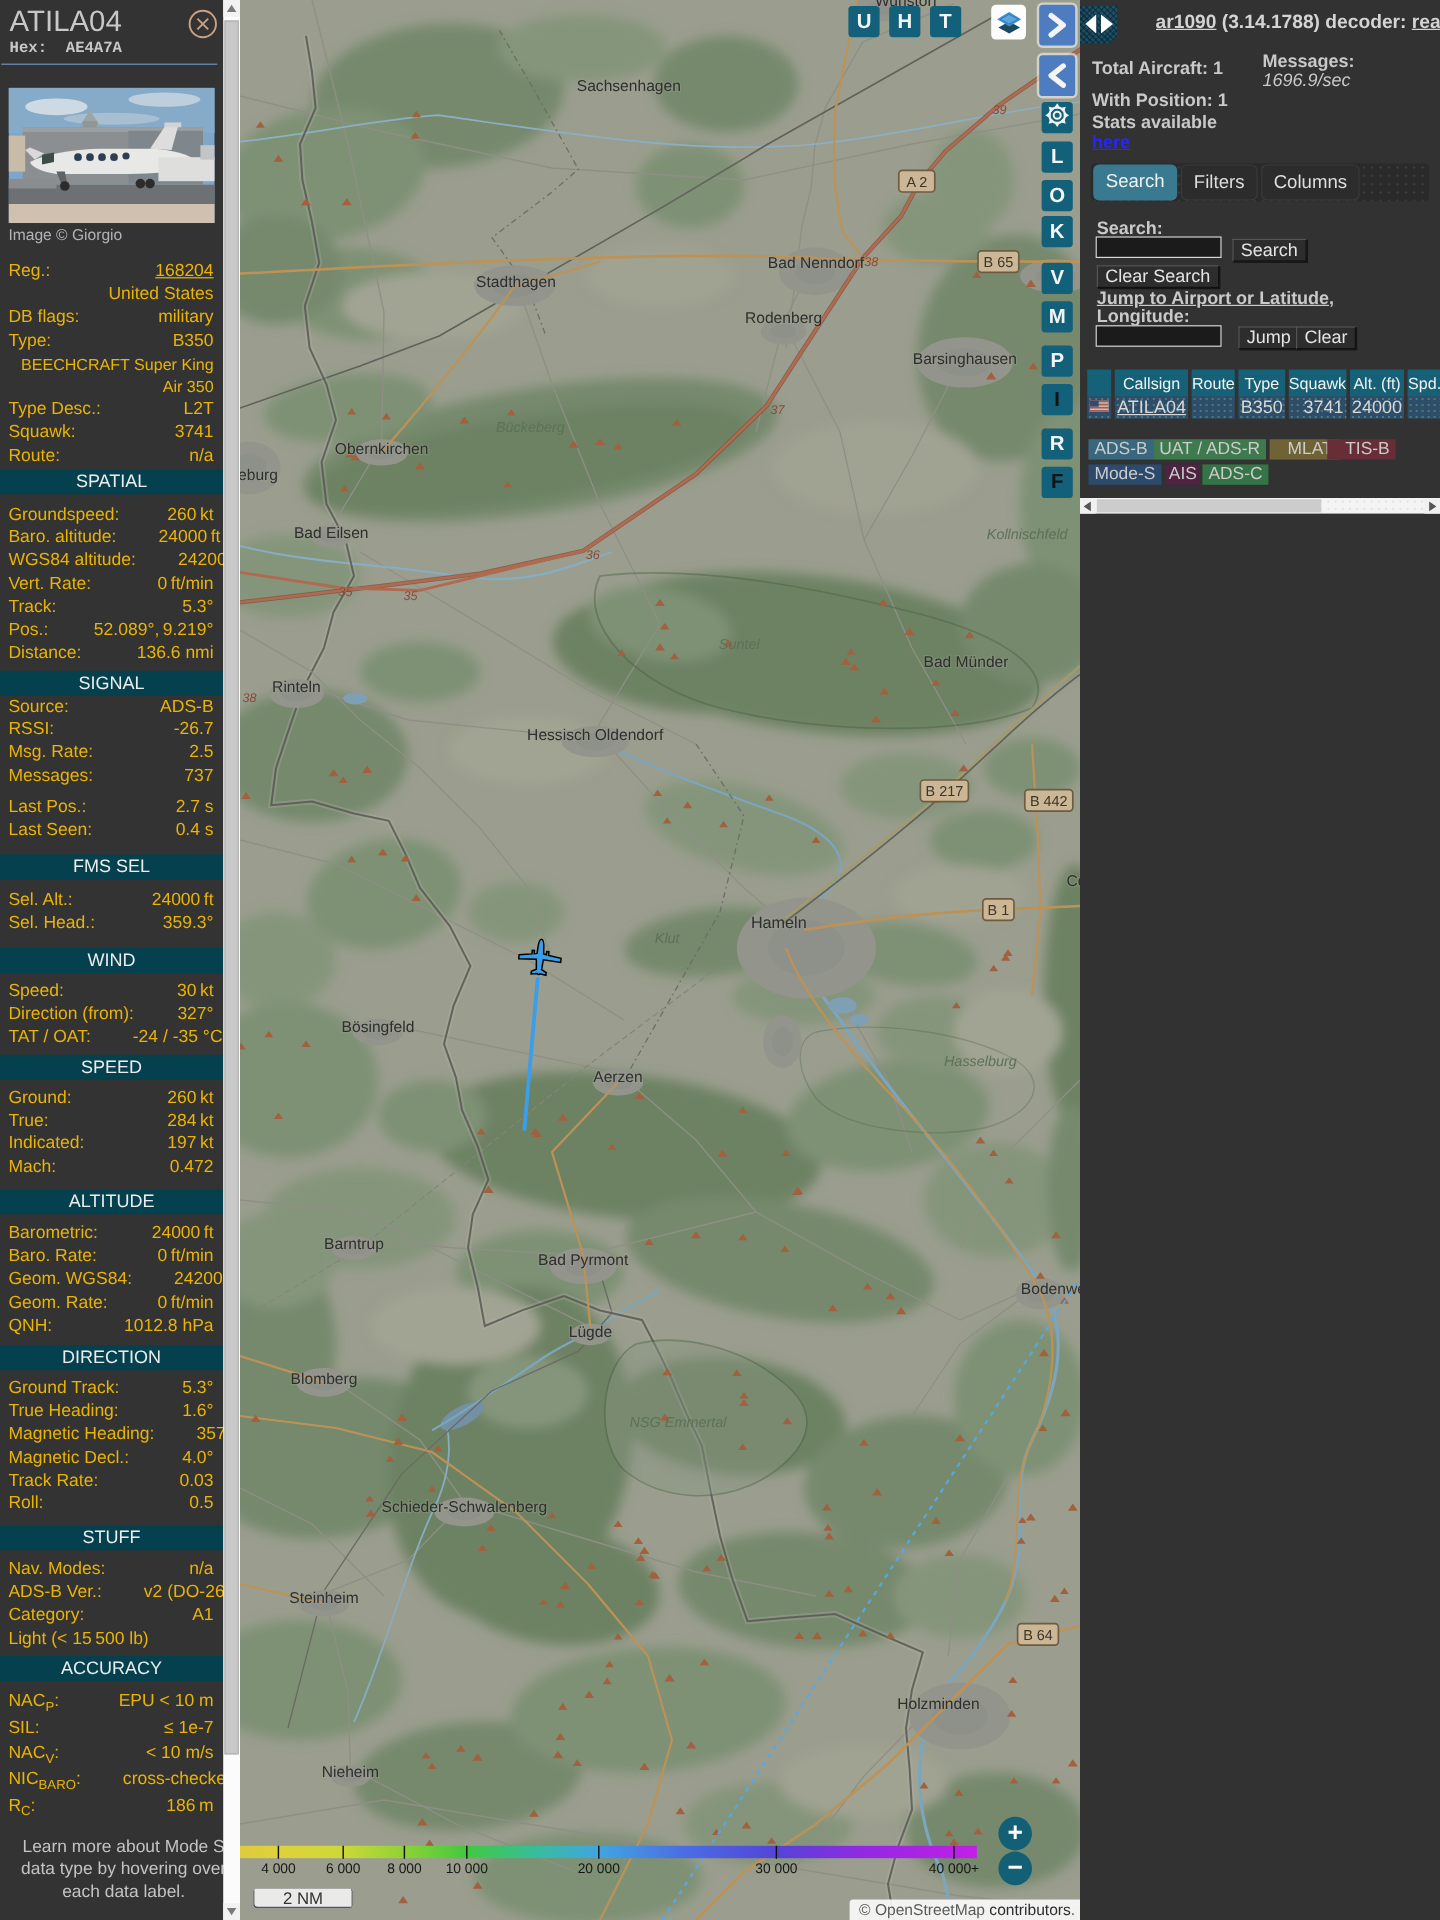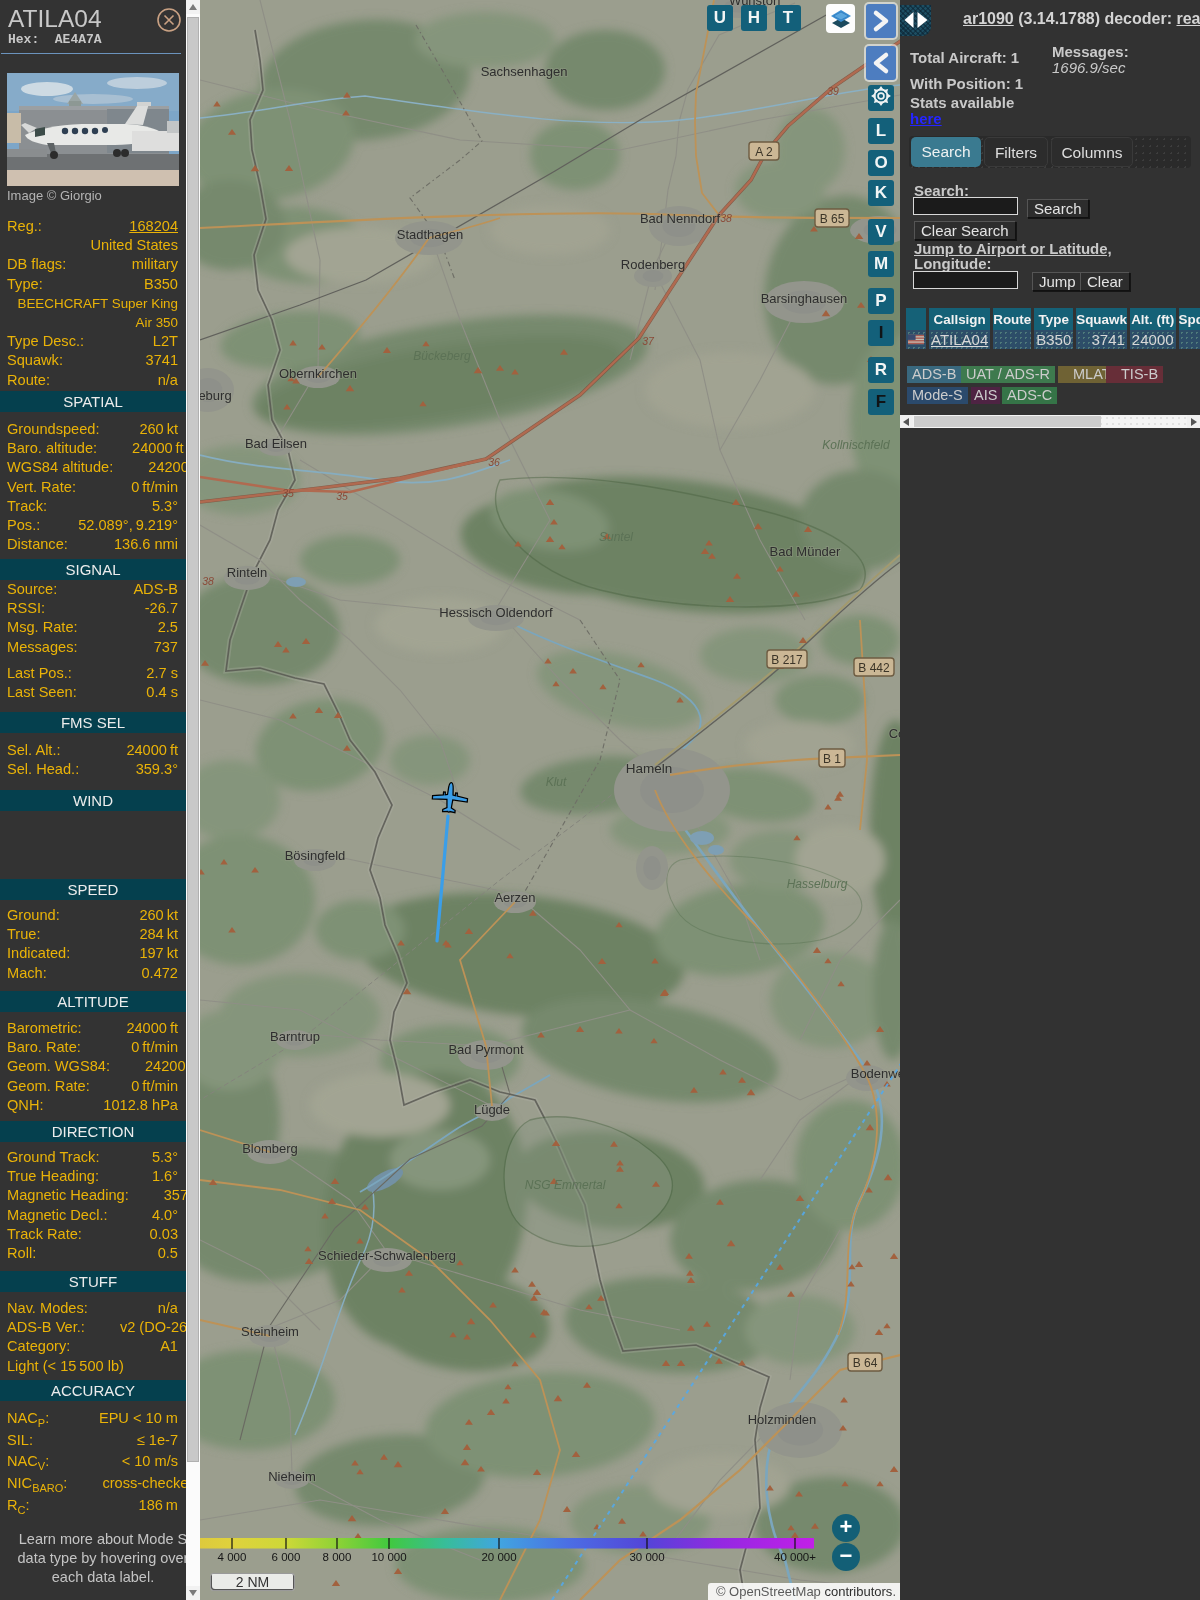--- a/index.html
+++ b/index.html
@@ -56,21 +56,21 @@
 .tab{position:absolute;top:1px;height:30px;line-height:30px;font-size:15.5px;color:#dedede;text-align:center;
  background:#2c2c2c;border:1px solid #3a3a3a;border-radius:5px;box-sizing:border-box;}
 .tab.active{left:2px;width:70px;background:#3a7a90;color:#eef2f2;border:none;}
 #tabbar .tab:nth-child(2){left:75px;width:64px;}
 #tabbar .tab:nth-child(3){left:142px;width:82px;}
 .inp{position:absolute;height:18px;background:#1b1b1b;border:1px solid #d8d8d8;box-sizing:border-box;}
 .btn{position:absolute;height:19px;line-height:18px;background:#2d2d2d;color:#e4e4e4;font-size:15px;
  padding:0 6px;border:1px solid #555;border-right-color:#111;border-bottom-color:#111;box-sizing:border-box;
  box-shadow:1px 1px 0 #151515;}
 #actable{position:absolute;left:3px;top:308px;border-spacing:3px 0;border-collapse:separate;table-layout:fixed;}
-#actable th{background:#156177;color:#f2f2f2;font-weight:bold;font-size:13.4px;height:22px;padding:0;overflow:hidden;}
+#actable th{background:#156177;color:#f2f2f2;font-weight:normal;font-size:13.4px;height:22px;padding:0;overflow:hidden;}
 #actable td{font-size:15px;color:#d8d8d8;height:15px;padding:1px 2px;overflow:hidden;box-sizing:border-box;}
 #actable tr.sel td{background:#2d4d68;background-image:radial-gradient(rgba(180,255,180,0.25) 1px,transparent 1px);background-size:5px 5px;}
 #actable td.num{text-align:right;}
 .badge{position:absolute;height:17px;line-height:17px;padding:0 5px;font-size:14.5px;color:#ccc;}
 .badge.dots{background-image:radial-gradient(rgba(0,0,0,0.35) 1px,transparent 1px);background-size:4px 4px;padding-left:15px;}
 #hscroll{position:absolute;left:0;top:415px;width:300px;height:13px;background:#f4f4f4;
  background-image:radial-gradient(rgba(0,0,0,0.08) 1px,transparent 1px);background-size:6px 6px;}
 .harrow{position:absolute;top:0;width:13px;height:13px;background:#f0f0f0;}
 .tri-l{position:absolute;left:3px;top:3px;width:0;height:0;border-top:4px solid transparent;border-bottom:4px solid transparent;border-right:6px solid #555;}
 .tri-r{position:absolute;left:4px;top:3px;width:0;height:0;border-top:4px solid transparent;border-bottom:4px solid transparent;border-left:6px solid #555;}
@@ -218,20 +218,34 @@
     <div class="r ">
         <span class="l">Sel. Alt.:</span>
         <span class="v">24000 ft</span>
       </div>
     <div class="r ">
         <span class="l">Sel. Head.:</span>
         <span class="v">359.3°</span>
       </div>
   </div>
   <div class="hd" style="top:790px;">WIND</div>
+  <div class="sec" style="top:817px;">
+    <div class="r ">
+        <span class="l">Speed:</span>
+        <span class="v">30 kt</span>
+      </div>
+    <div class="r ">
+        <span class="l">Direction (from):</span>
+        <span class="v">327°</span>
+      </div>
+    <div class="r ">
+        <span class="l">TAT / OAT:</span>
+        <span class="v">-24 / -35 °C</span>
+      </div>
+  </div>
   <div class="hd" style="top:879px;">SPEED</div>
   <div class="sec" style="top:906px;">
     <div class="r ">
         <span class="l">Ground:</span>
         <span class="v">260 kt</span>
       </div>
     <div class="r ">
         <span class="l">True:</span>
         <span class="v">284 kt</span>
       </div>

